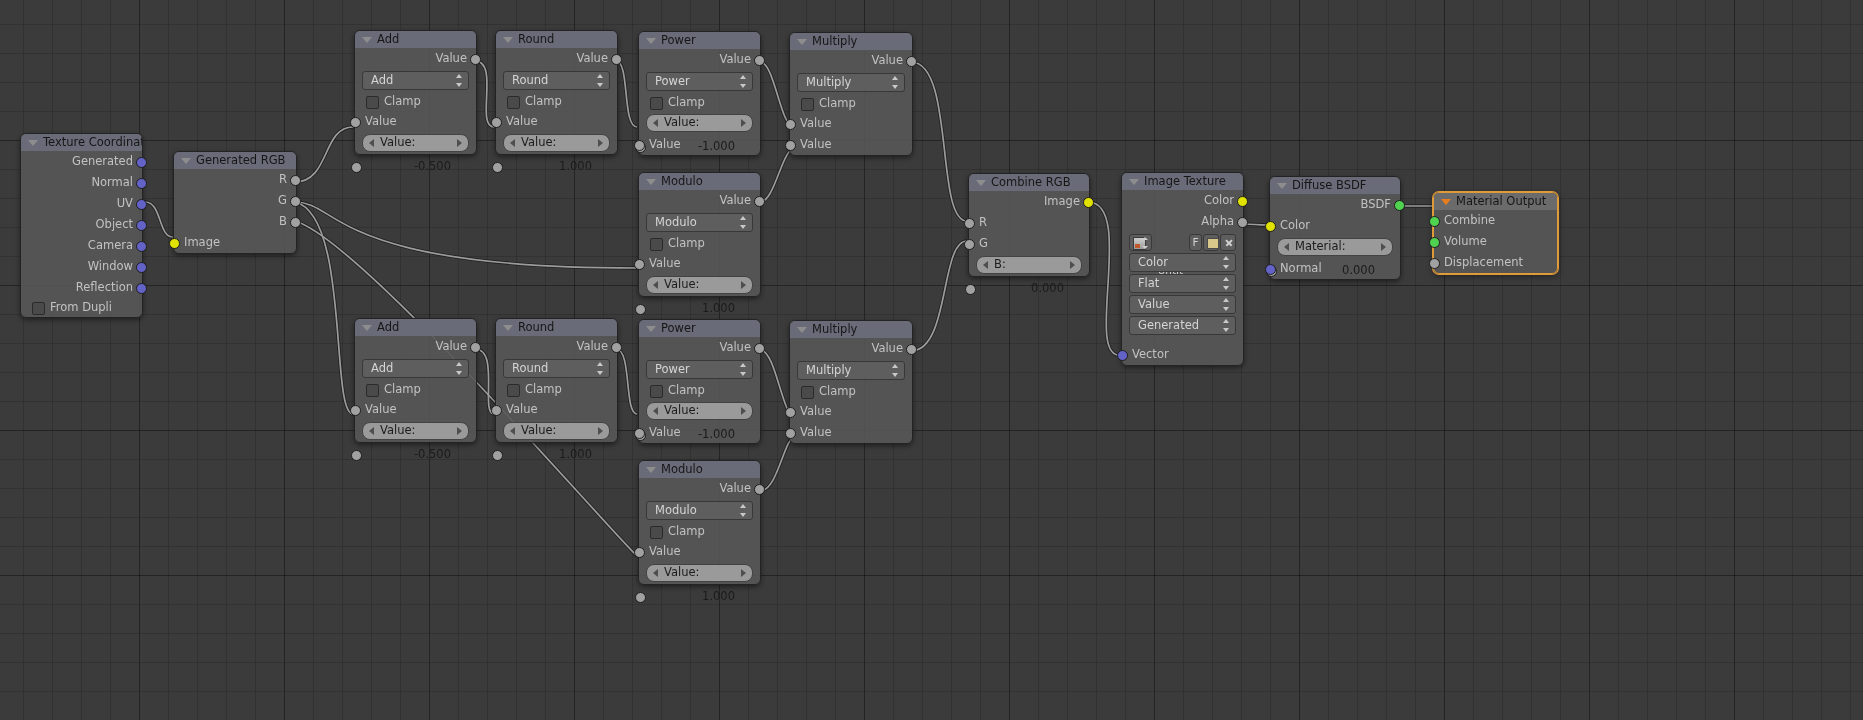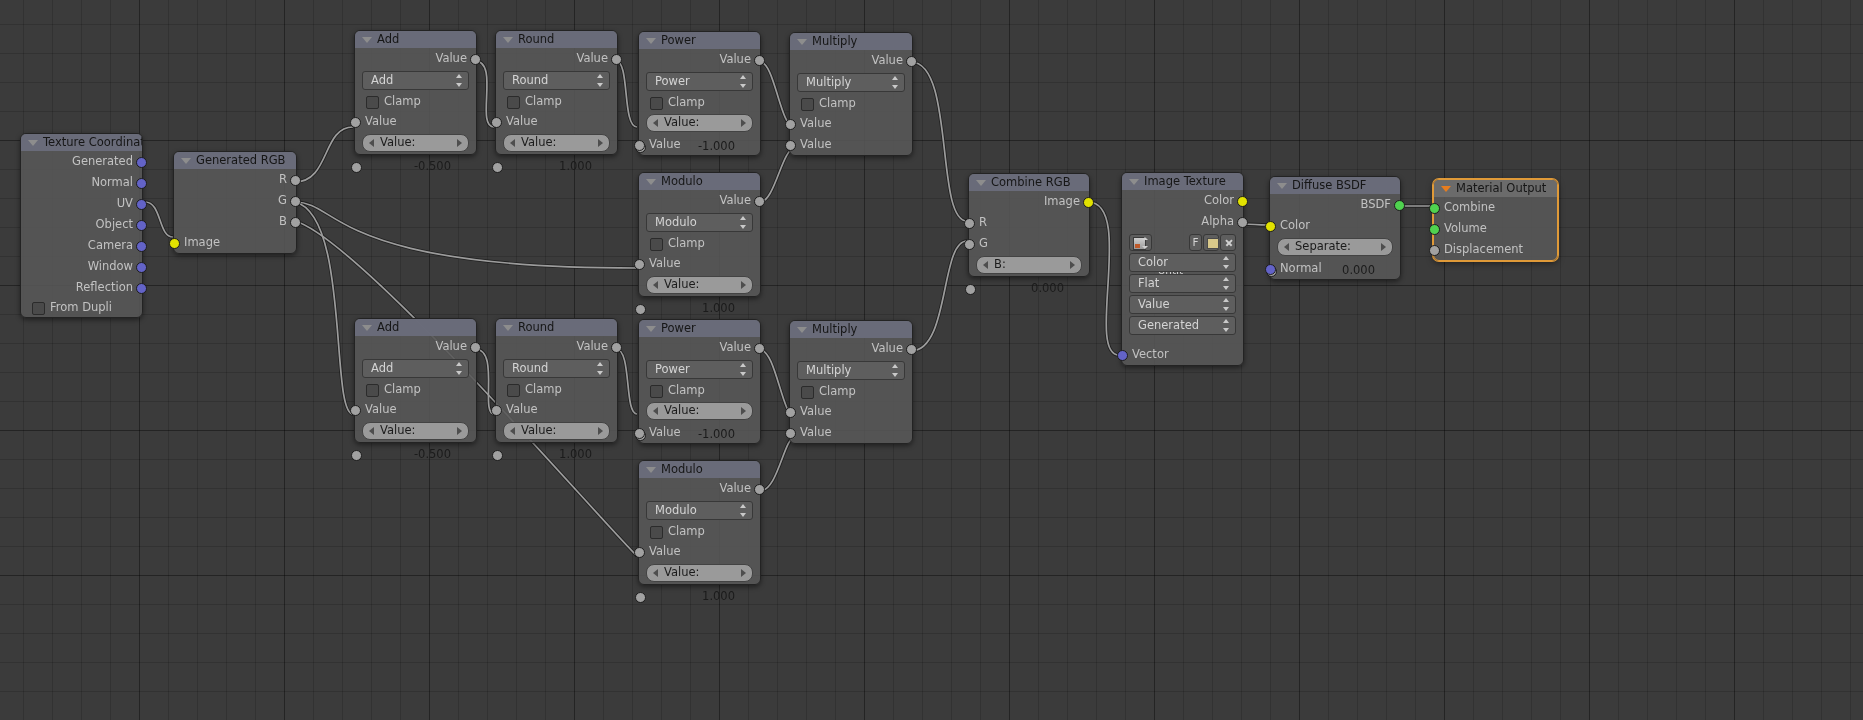--- a/index.html
+++ b/index.html
@@ -547,31 +547,31 @@
     <div class="body">
       <div class="row out">
         <span class="sock sh" style="right:-5px;top:6px;"></span>
         <span>BSDF</span></div>
       <div class="row in">
         <span class="sock col" style="left:-5px;top:6px;"></span>
         <span>Color</span></div>
       <div class="numf">
         <span class="sock val" style="left:-12px;top:3px;"></span>
         <span class="la"></span>
-        <span class="lab">Separate:</span>
+        <span class="lab">Material:</span>
         <span class="val">0.000</span>
         <span class="ra"></span>
         </div>
       <div class="row in">
         <span class="sock vec" style="left:-5px;top:6px;"></span>
         <span>Normal</span></div>
     </div>
   </div>
 
-  <div class="node sel" style="left:1433px;top:179px;width:123px;">
+  <div class="node sel" style="left:1433px;top:192px;width:123px;">
     <div class="hdr out">
       <span class="tri"></span>
       <span>Material Output</span>
     </div>
     <div class="body">
       <div class="row in">
         <span class="sock sh" style="left:-5px;top:6px;"></span>
         <span>Combine</span></div>
       <div class="row in">
         <span class="sock sh" style="left:-5px;top:6px;"></span>

